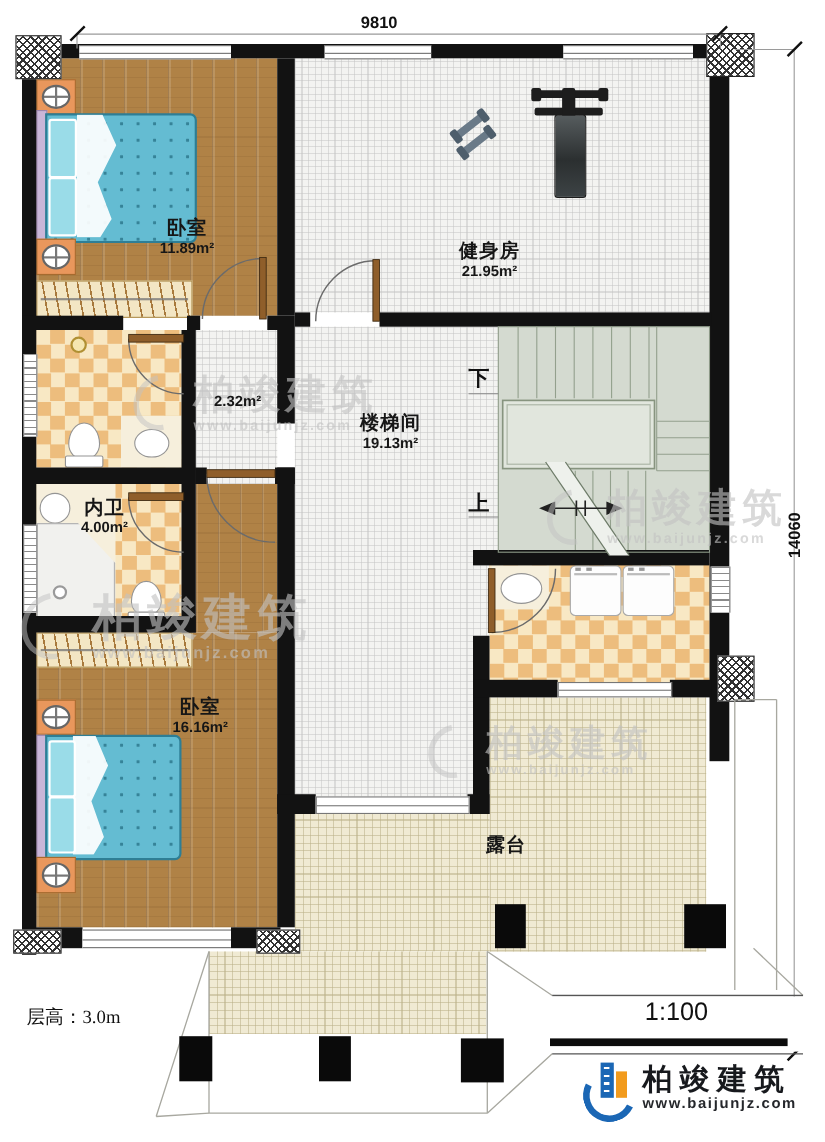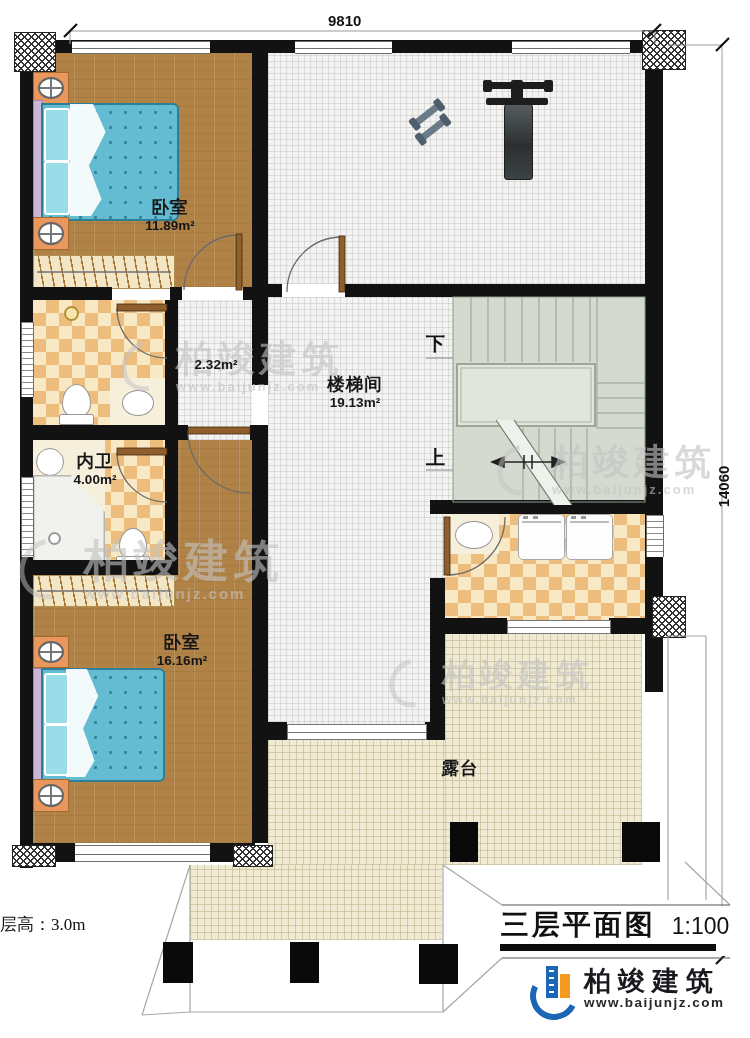--- a/index.html
+++ b/index.html
@@ -301,20 +301,24 @@
     <div>
       <div class="big" style="font-size:33px;">柏竣建筑</div>
       <div class="url" style="font-size:12px;">www.baijunjz.com</div>
     </div>
   </div>
 
   <div class="abs lab" style="left:100px;top:197px;width:140px;">
     <span class="nm">卧室</span>
     <span class="ar">11.89m²</span>
   </div>
+  <div class="abs lab" style="left:375px;top:218px;width:140px;">
+    <span class="nm">健身房</span>
+    <span class="ar">21.95m²</span>
+  </div>
   <div class="abs lab" style="left:178px;top:357px;width:76px;">
     <span class="ar">2.32m²</span>
   </div>
   <div class="abs lab" style="left:295px;top:374px;width:120px;">
     <span class="nm">楼梯间</span>
     <span class="ar">19.13m²</span>
   </div>
   <div class="abs lab" style="left:53px;top:451px;width:84px;">
     <span class="nm">内卫</span>
     <span class="ar">4.00m²</span>
@@ -326,24 +330,23 @@
   <div class="abs lab" style="left:430px;top:758px;width:60px;">
     <span class="nm">露台</span>
   </div>
 
   <div class="abs udlab" style="left:426px;top:331px;">下</div>
   <div class="abs udlab" style="left:426px;top:445px;">上</div>
 
   <div class="abs dimtxt" style="left:328px;top:12px;">9810</div>
   <div class="abs dimtxt" style="left:700px;top:478px;width:46px;text-align:center;transform:rotate(-90deg);transform-origin:center;">14060</div>
 
-  <div class="abs info" style="left:0;top:913px;">层高：3.0m</div>
+  <div class="abs info" style="left:24px;top:913px;">层高：3.0m</div>
 
   <div class="abs titlebox" style="left:500px;top:906px;width:230px;height:50px;">
-    <span class="title-main">三层平面图</span>
     <span class="title-scale">1:100</span>
   </div>
   <div class="abs titlebar" style="left:500px;top:944px;width:216px;height:7px;"></div>
 
   <div class="abs logo" style="left:530px;top:964px;">
     <div class="logo-swoosh">
       <div class="logo-b1"></div>
         <div class="logo-b2"></div>
     </div>
     <div>

